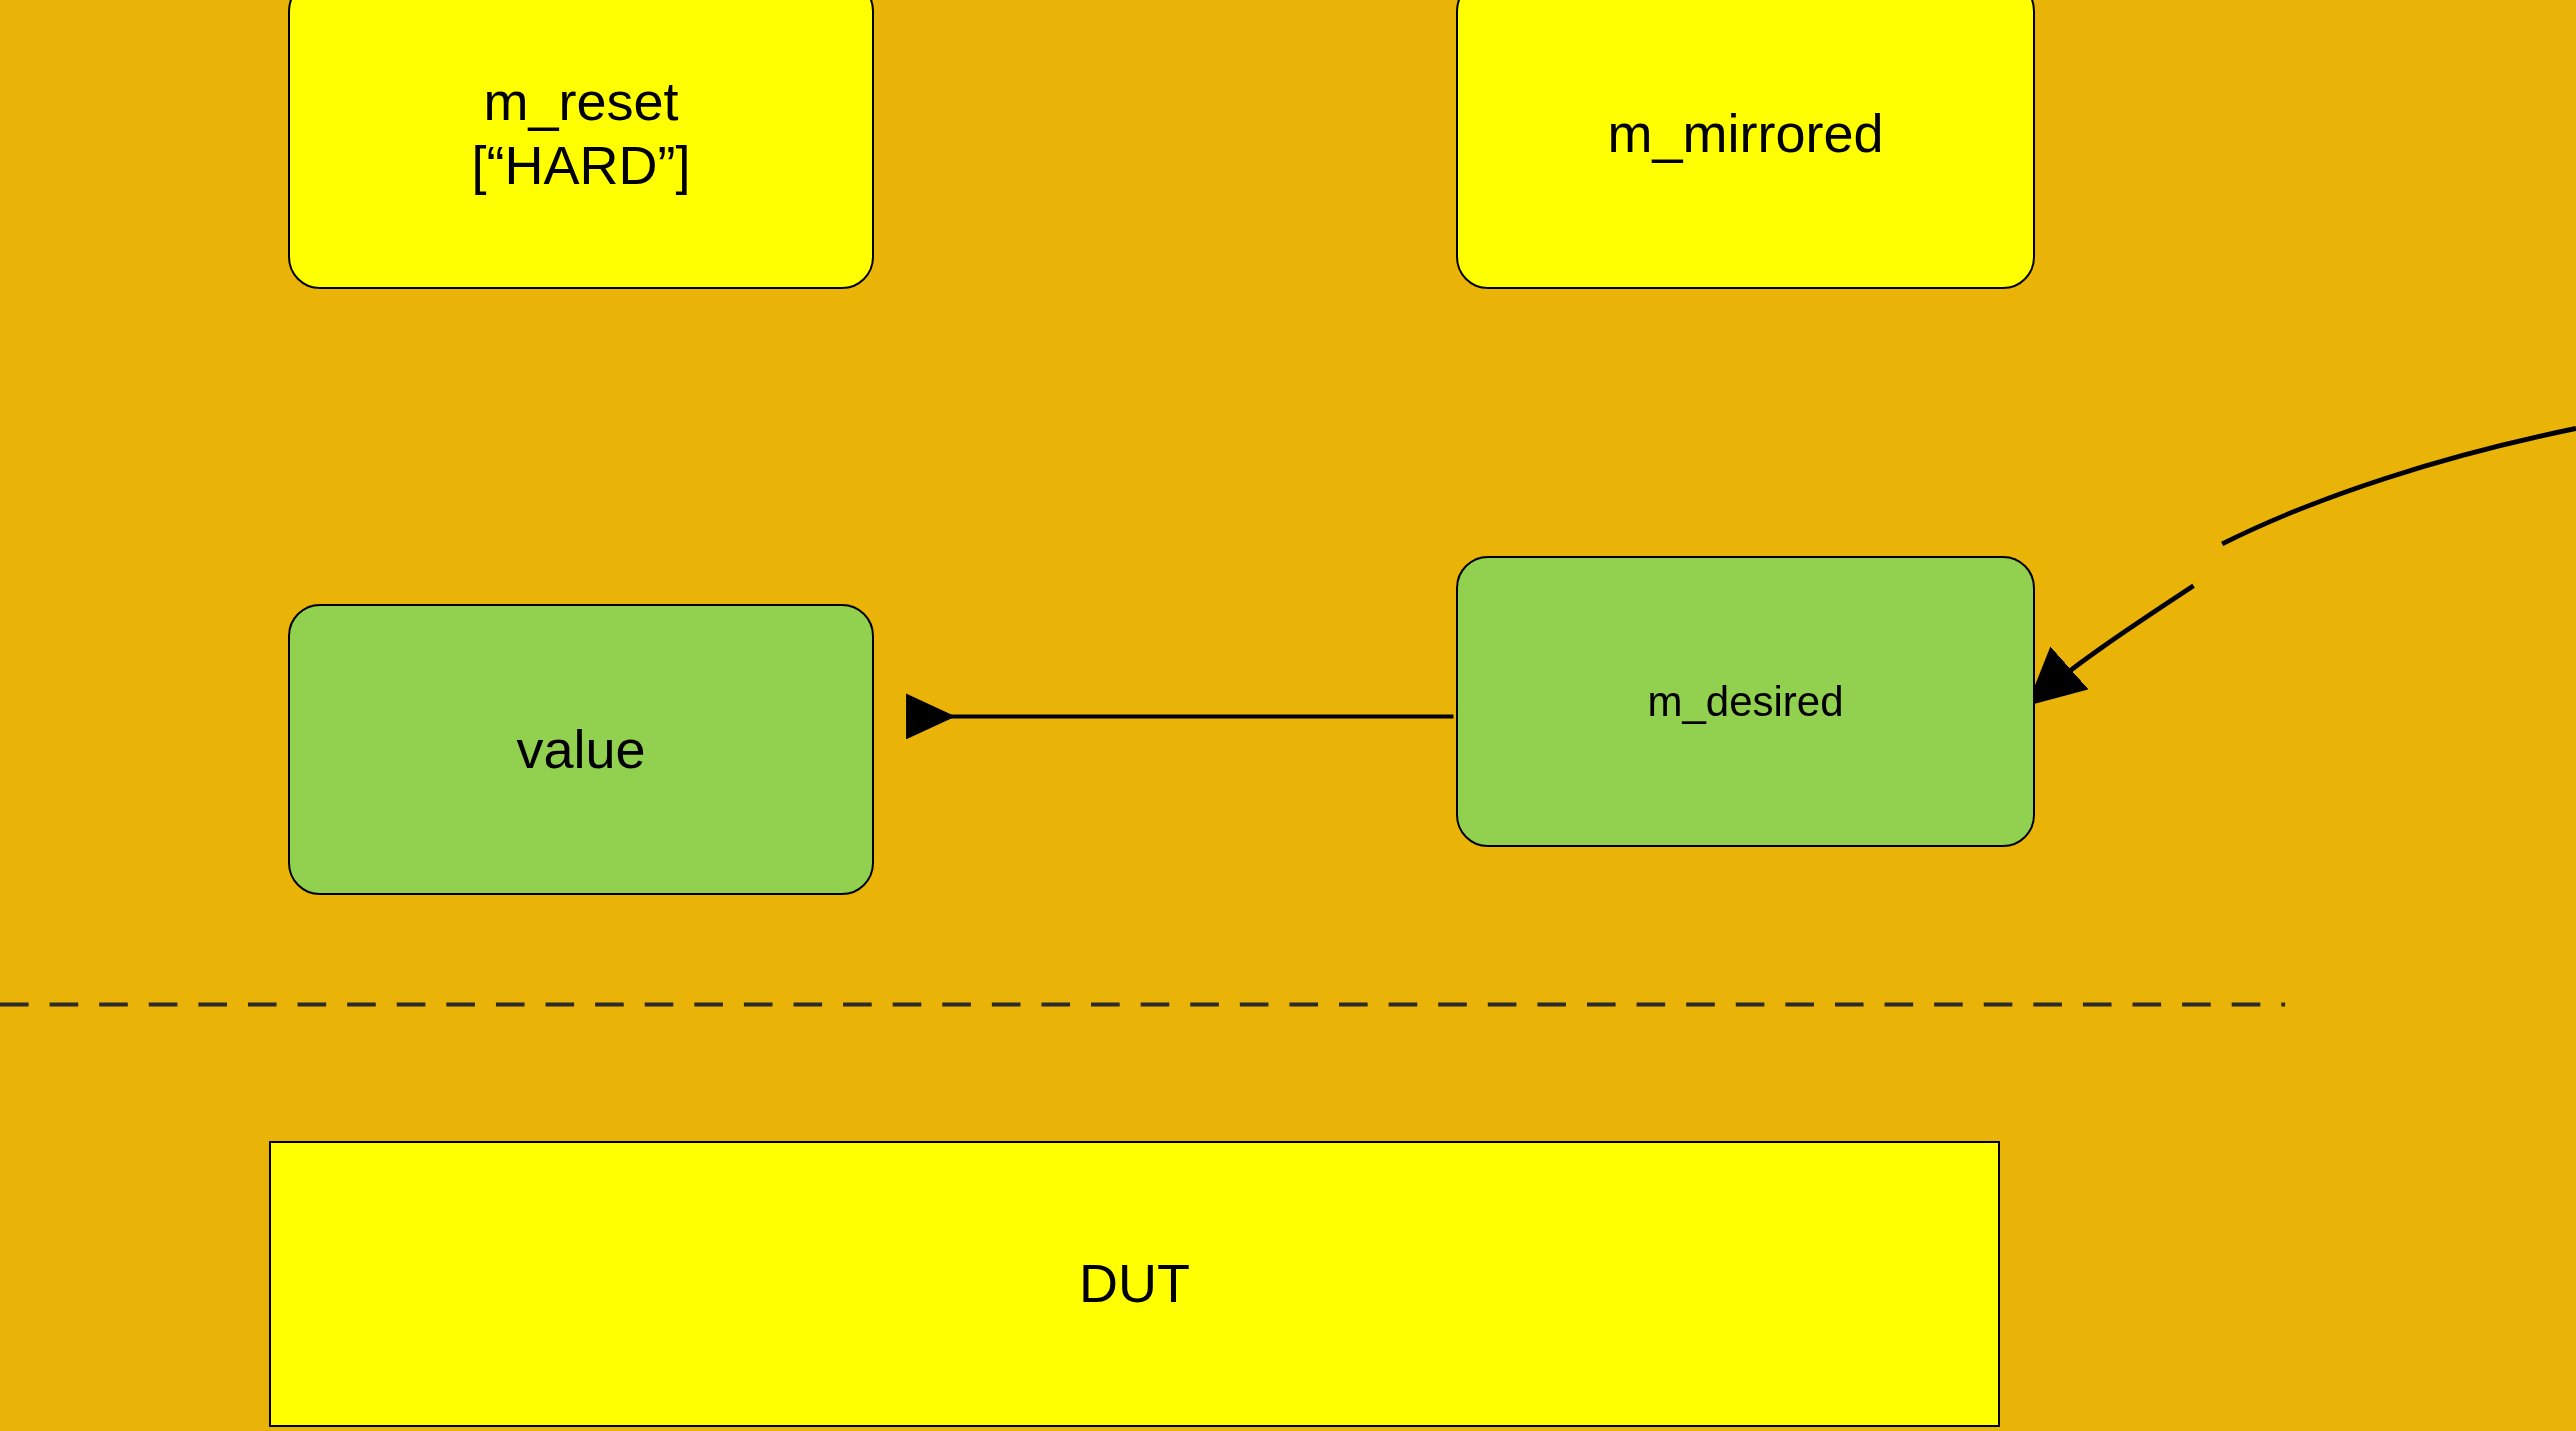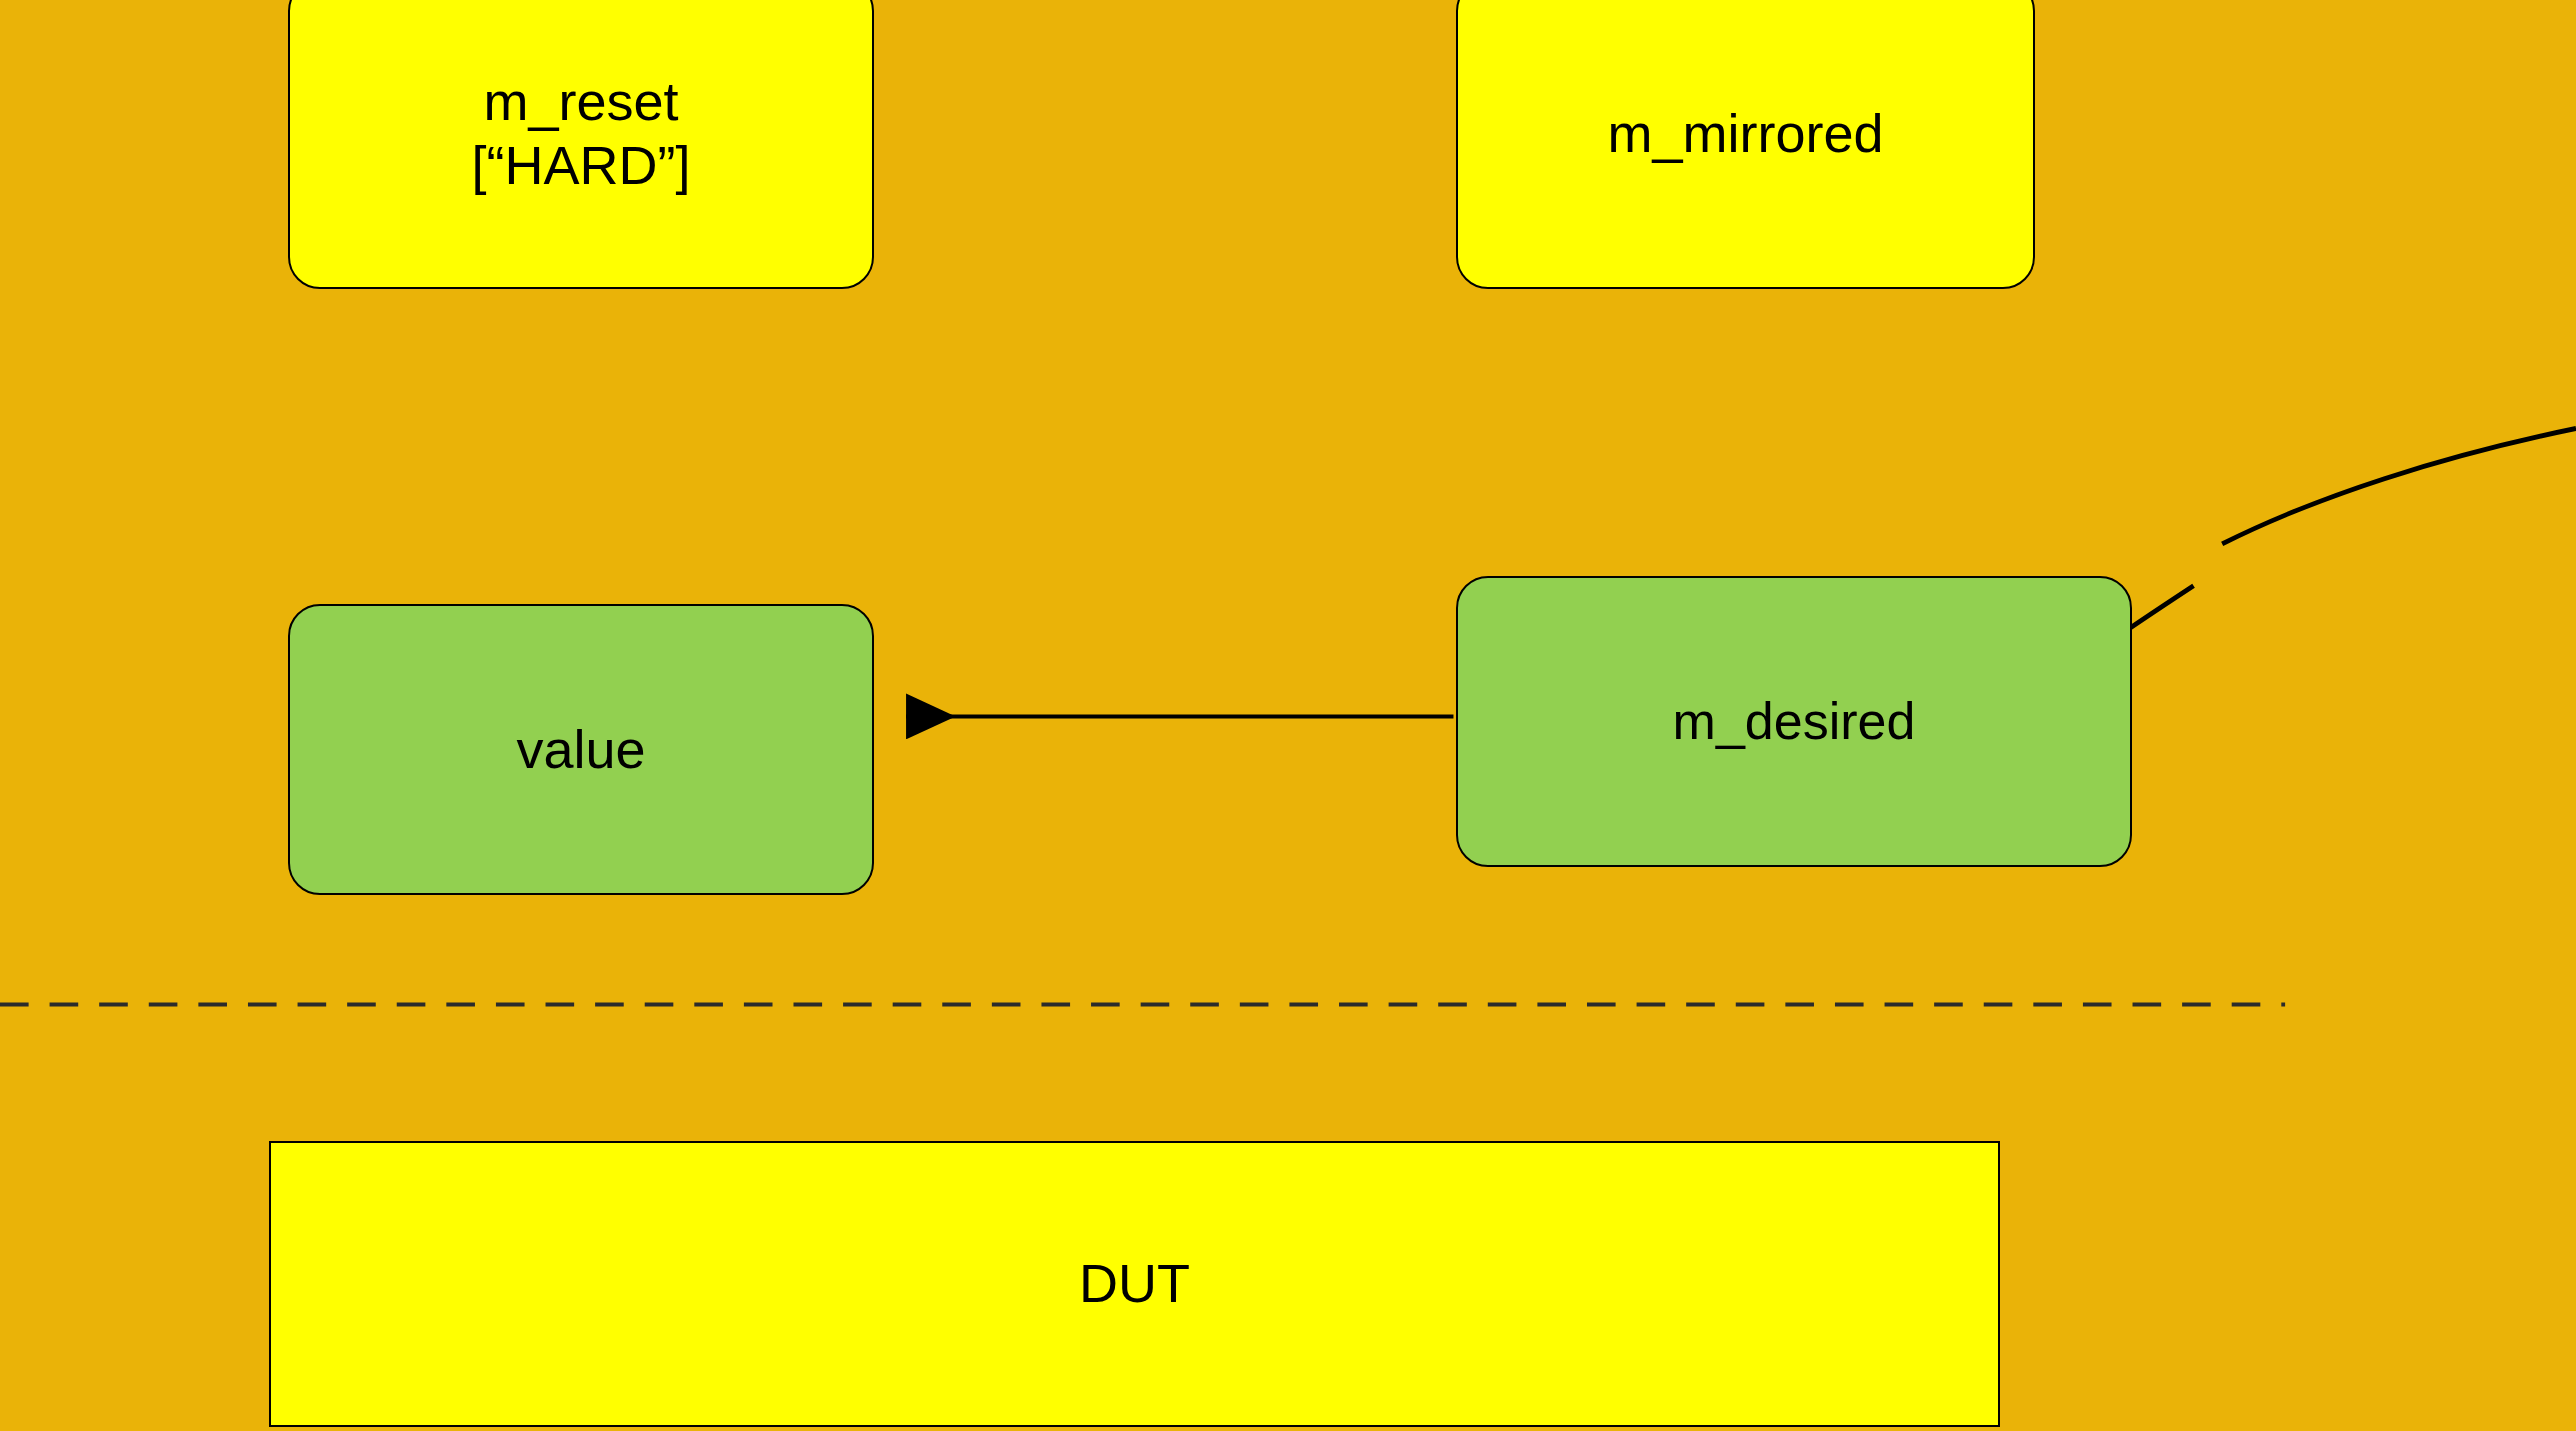--- a/index.html
+++ b/index.html
@@ -47,22 +47,22 @@
   }
   #node-m-mirrored {
     left: 1456px; top: -21px; width: 579px; height: 310px;
     font-size: 54px;
   }
   #node-value {
     left: 288px; top: 604px; width: 586px; height: 291px;
     font-size: 54px;
   }
   #node-m-desired {
-    left: 1456px; top: 576px; width: 676px; height: 291px;
-    font-size: 52px;
+    left: 1456px; top: 556px; width: 579px; height: 291px;
+    font-size: 42px;
   }
   #node-dut {
     left: 269px; top: 1141px; width: 1731px; height: 286px;
     font-size: 54px;
   }
 
   #label-set-value {
     position: absolute;
     left: 2167px;
     top: 506px;

